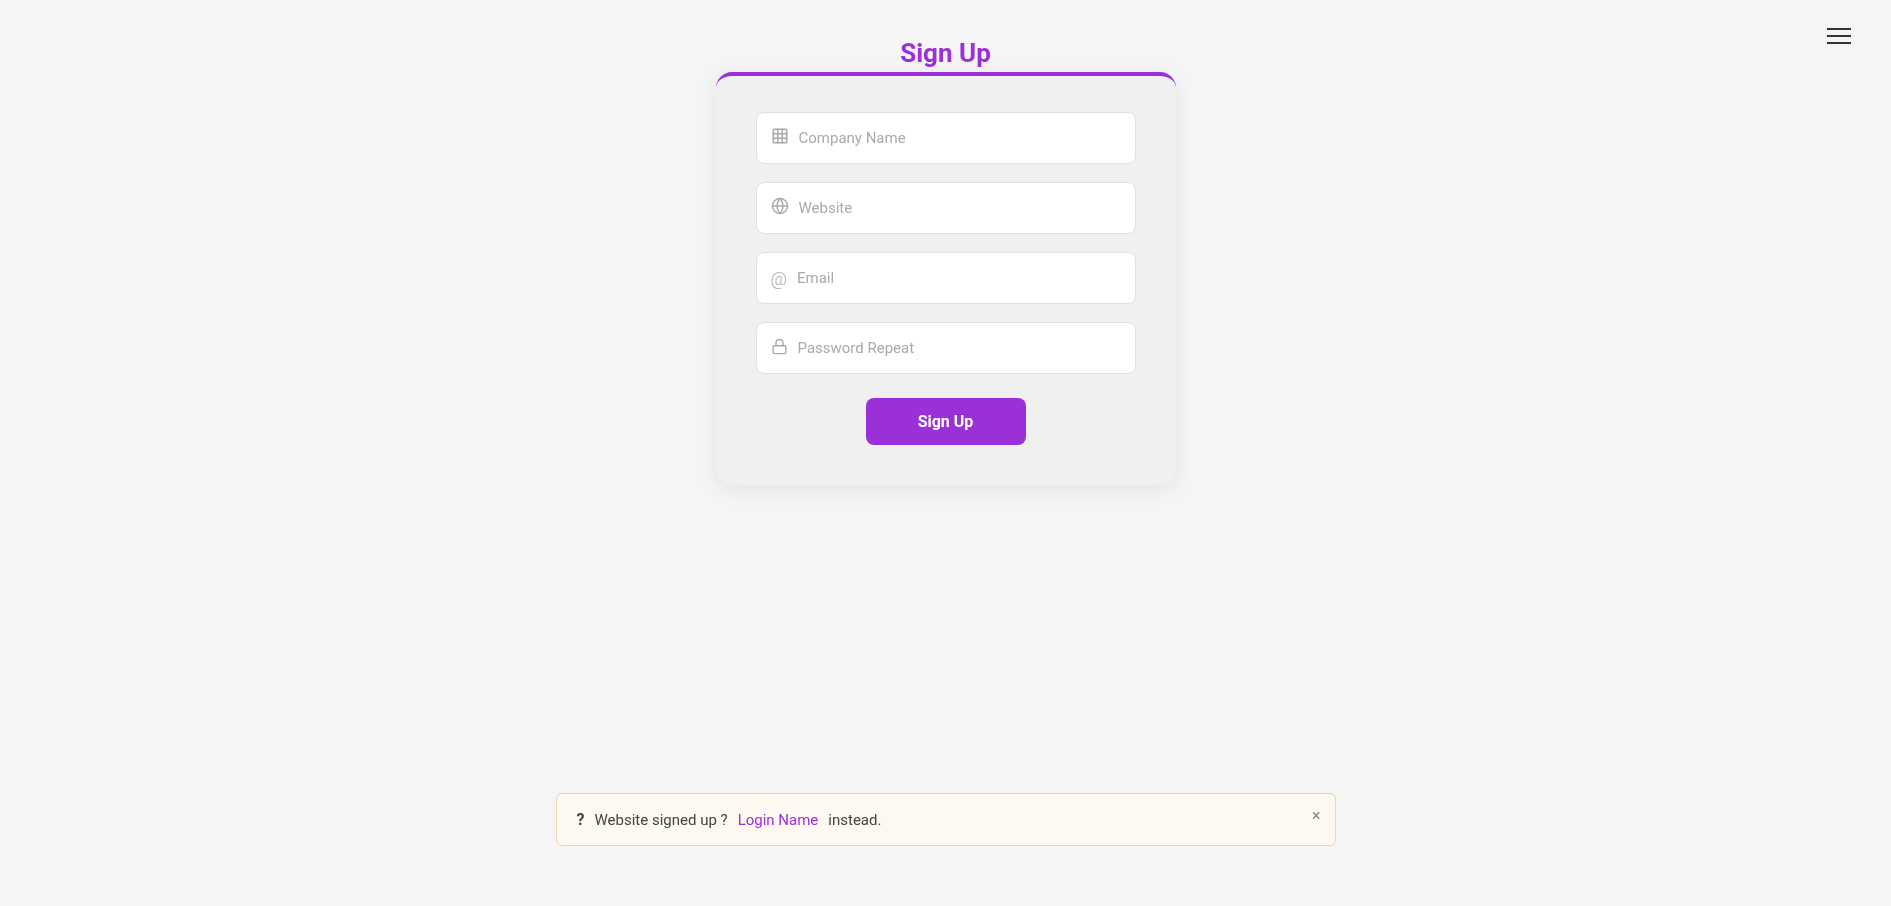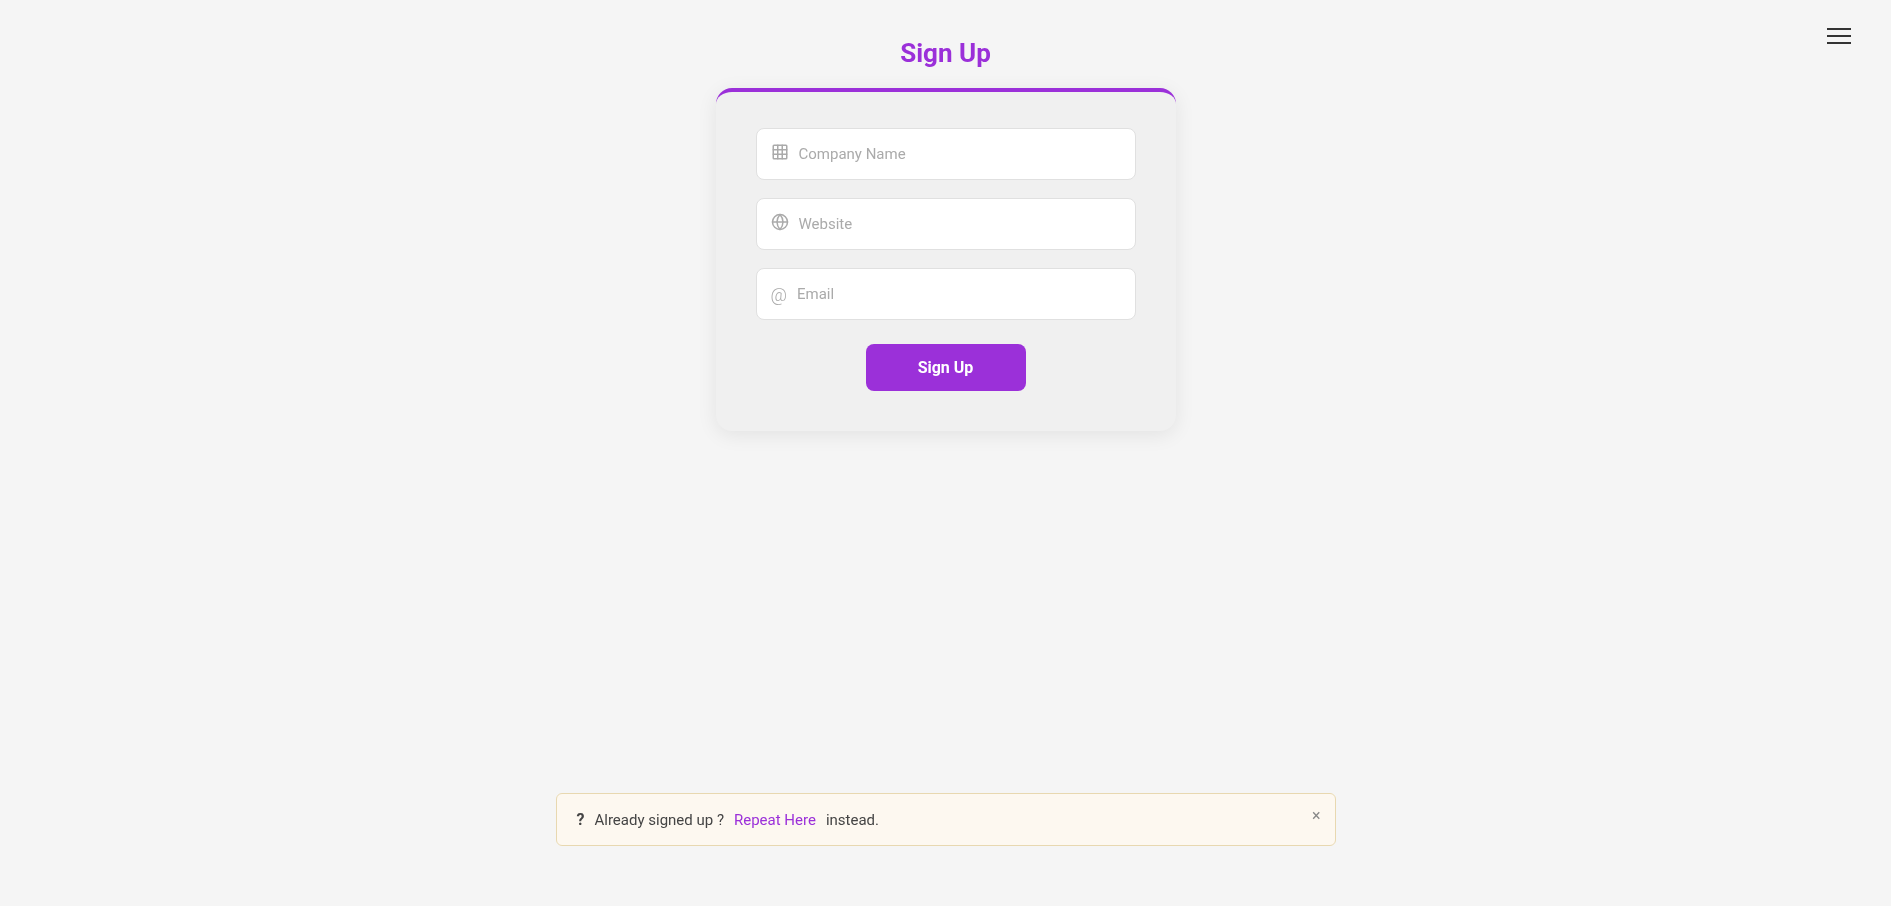--- a/index.html
+++ b/index.html
@@ -38,21 +38,21 @@
 
     .page-title {
       margin-top: 38px;
       font-size: 26px;
       font-weight: 700;
       color: #9b30d9;
       text-align: center;
     }
 
     .form-card {
-      margin-top: 20px;
+      margin-top: 4px;
       width: 460px;
       background-color: #f0f0f0;
       border-radius: 16px;
       box-shadow: 0 4px 20px rgba(0,0,0,0.08);
       padding: 36px 40px 40px;
       border-top: 4px solid #9b30d9;
       position: relative;
     }
 
     .form-group {
@@ -194,24 +194,35 @@
 
 
   <div class="form-group">
     <div class="input-wrapper">
       <span class="input-icon" style="font-size:18px;color:#aaa;font-weight:300;">@</span>
       <input class="form-input" type="email" placeholder="Email" style="">
     </div>
   </div>
 
 
+  <div class="form-group">
+    <div class="input-wrapper">
+      <span class="input-icon">
+        <svg width="17" height="17" viewBox="0 0 24 24" fill="none" stroke="#aaa" stroke-width="2" stroke-linecap="round" stroke-linejoin="round">
+          <rect x="3" y="11" width="18" height="11" rx="2" ry="2"></rect>
+          <path d="M7 11V7a5 5 0 0 1 10 0v4"></path>
+        </svg>
+      </span>
+      <input class="form-input" type="password" placeholder="Password Repeat" style="">
+    </div>
+  </div>
 
   <button class="signup-button">Sign Up</button>
 
 </div>
 
 <div class="notification-bar">
   <span class="notification-question">?</span>
-  <span class="notification-text">Already signed up ?</span>
-  <a class="notification-link" href="#">Repeat Here</a>
+  <span class="notification-text">Website signed up ?</span>
+  <a class="notification-link" href="#">Login Name</a>
   <span class="notification-text">instead.</span>
   <button class="notification-close">×</button>
 </div>
 
 </body></html>

